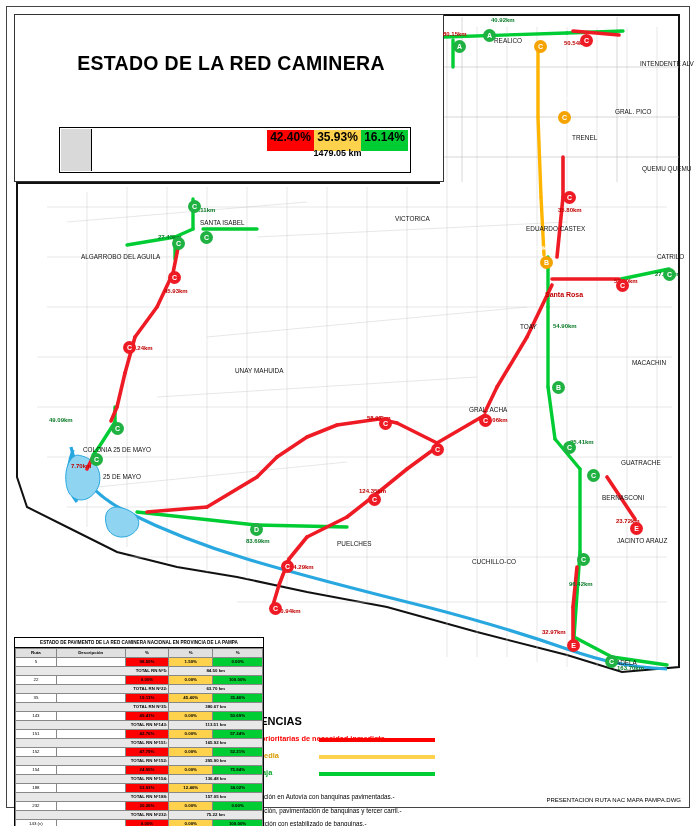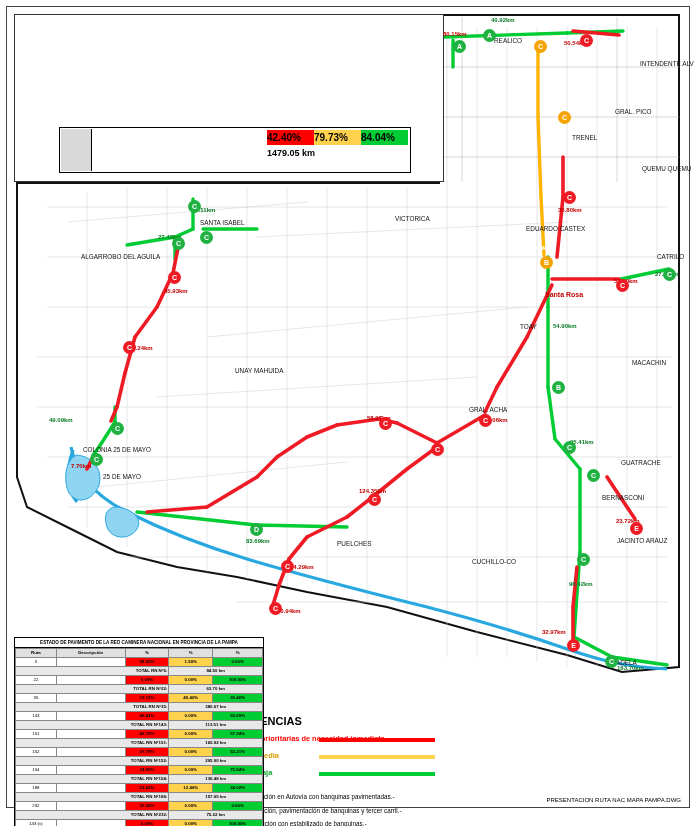--- a/index.html
+++ b/index.html
@@ -30,27 +30,27 @@
     border:1px solid #000;background:#ffffff;
   }
   .total-box .swatch{
     position:absolute;left:1px;top:1px;width:30px;height:42px;background:#d9d9d9;border-right:1px solid #000;
   }
   .total-box .label{
     position:absolute;left:36px;top:10px;width:170px;
     font-size:7.2px;font-weight:bold;text-align:center;color:#000;letter-spacing:.2px;
   }
   .total-box .pct{
-    position:absolute;top:2px;height:15px;line-height:15px;font-size:10px;font-weight:bold;text-align:left;color:#000;
+    position:absolute;top:2px;height:21px;line-height:15px;font-size:12px;font-weight:bold;text-align:center;color:#000;
   }
   .pct.red{left:207px;width:47px;background:#ff0000;}
   .pct.yellow{left:254px;width:47px;background:#ffd24d;}
   .pct.green{left:301px;width:47px;background:#00cc33;}
   .total-box .km{
-    position:absolute;left:207px;top:20px;width:141px;font-size:9px;font-weight:bold;color:#000;
+    position:absolute;left:207px;top:20px;width:141px;text-align:center;font-size:9px;font-weight:bold;color:#000;
   }
   
   .title-mask{
     position:absolute;left:7px;top:7px;width:428px;height:166px;background:#fff;border:1px solid #333;
   }
   
   svg.map{position:absolute;left:0;top:0;width:682px;height:800px;}
   
   .lbl{position:absolute;font-size:5.2px;color:#333;white-space:nowrap;}
   .lbl.big{font-size:6.4px;color:#111;}
@@ -222,27 +222,28 @@
       <path d="M628,512 L600,470"></path>
       <path d="M566,638 L566,600"></path>
       <path d="M566,600 L570,560"></path>
 
       <path d="M86,450 L80,462"></path>
     </g>
   </svg>
 
   <div class="title-mask"></div>
   <div class="title-block">
+    <div class="title-line">ESTADO DE LA RED CAMINERA</div>
   </div>
 
   <div class="total-box">
     <div class="swatch"></div>
     <div class="pct red">42.40%</div>
-    <div class="pct yellow">79.73%</div>
-    <div class="pct green">84.04%</div>
+    <div class="pct yellow">35.93%</div>
+    <div class="pct green">16.14%</div>
     <div class="km">1479.05 km</div>
   </div>
 
   <div id="cities-layer">
       <div class="lbl red" style="left: 538px; top: 284px;">Santa Rosa</div>
       <div class="lbl big" style="left: 462px; top: 399px;">GRAL. ACHA</div>
       <div class="lbl big" style="left: 193px; top: 212px;">SANTA ISABEL</div>
       <div class="lbl big" style="left: 74px; top: 246px;">ALGARROBO DEL AGUILA</div>
       <div class="lbl big" style="left: 388px; top: 208px;">VICTORICA</div>
       <div class="lbl big" style="left: 228px; top: 360px;">UNAY MAHUIDA</div>

